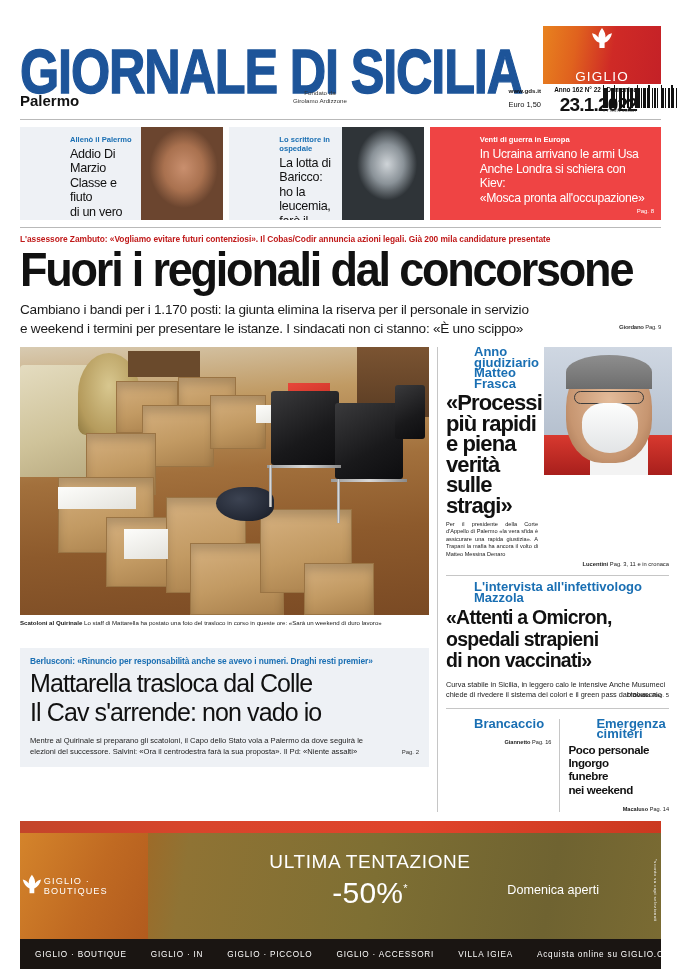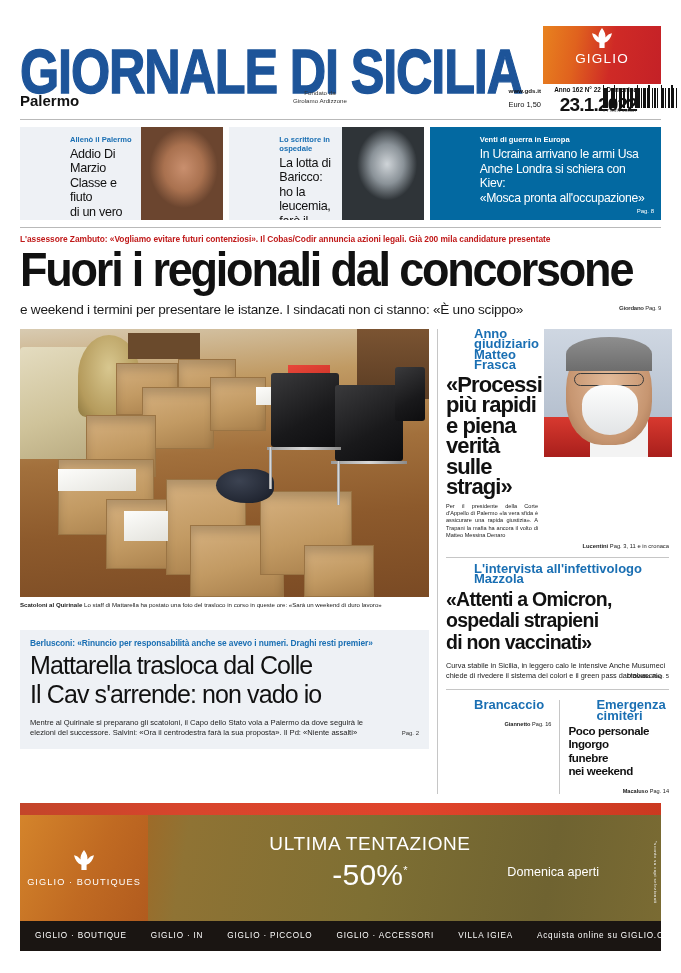--- a/index.html
+++ b/index.html
@@ -22,21 +22,21 @@
     color: #1d5499;
     transform: scaleY(1.22) scaleX(0.97);
     transform-origin: left top;
     white-space: nowrap;
     -webkit-text-stroke: 1.1px #1d5499;
   }
   .giglio-box {
     position: absolute; right: 0; top: 26px;
     width: 118px; height: 58px;
     background: linear-gradient(100deg, #e8821f 0%, #e0621e 28%, #cf2a26 58%, #c42127 100%);
-    display: flex; flex-direction: column; align-items: center; justify-content: flex-start;
+    display: flex; flex-direction: column; align-items: center; justify-content: space-between;
     color: #fff;
   }
   .giglio-mark { width: 26px; height: 24px; margin-bottom: 1px; }
   .giglio-word { font-size: 13.5px; letter-spacing: 1.2px; font-weight: 400; }
 
   
   .infobar { position: relative; height: 34px; border-bottom: 1.5px solid #b9b9b9; }
   .city { position: absolute; left: 0; top: 6px; font-size: 15px; font-weight: 700; color: #111; }
   .founded { position: absolute; left: 245px; top: 3px; font-size: 6.2px; line-height: 8px; color: #333; text-align: center; width: 110px; }
   .web { position: absolute; right: 120px; top: 1px; font-size: 6.2px; font-weight: 700; color: #111; }
@@ -46,21 +46,21 @@
   .barcode { position: absolute; right: -16px; top: 2px; width: 74px; height: 26px; }
   .barcode .bars { display: flex; align-items: flex-end; height: 20px; gap: 0.6px; }
   .barcode i { display: block; background: #111; width: 1px; height: 20px; }
   .barcode .num { font-size: 3.6px; color: #333; letter-spacing: 0.4px; margin-top: 1px; }
 
   
   .teasers { display: flex; gap: 6px; padding-top: 7px; height: 100px; }
   .teaser { background: #eef1f5; display: flex; overflow: hidden; position: relative; }
   .t1 { width: 204px; }
   .t2 { width: 195px; }
-  .t3 { width: 232px; background: #0369a1; }
+  .t3 { width: 232px; background: #ef4444; }
   .teaser-txt { padding: 8px 7px 4px 8px; flex: 1; display: flex; flex-direction: column; margin-left: 42px; }
   .t-kicker { font-size: 7.6px; font-weight: 700; color: #1a6fb3; margin-bottom: 3px; }
   .t3 .t-kicker { color: #ffffff; }
   .t-head { font-size: 12.6px; line-height: 14.4px; color: #111; letter-spacing: -0.3px; }
   .t3 .t-head { color: #fff; font-size: 12.2px; line-height: 14.6px; }
   .t-ref { margin-top: auto; text-align: right; font-size: 6px; color: #333; padding-bottom: 2px; }
   .t-ref b { font-size: 6px; }
   .t3 .t-ref { color: #fff; }
   .t-photo { width: 82px; flex: none; }
   .photo-dimarzio { background:
@@ -153,21 +153,21 @@
   .tb-byl { font-size: 5.6px; color: #222; text-align: right; padding-top: 10px; }
   .tb-byl b { font-weight: 700; }
 
   
   .ad { margin-top: 9px; width: 641px; height: 148px; position: relative; overflow: hidden;
         background: linear-gradient(100deg,#c3452a 0%, #d8452c 25%, #e0442b 60%, #c9381f 100%); }
   .ad-inner { position: absolute; left: 0; top: 12px; width: 641px; height: 106px;
         background: linear-gradient(100deg, #c0702a 0%, #a9641f 14%, #8f7334 26%, #7e6f33 55%, #6f6331 82%, #7a6b33 100%); }
   .ad-leftpanel { position: absolute; left: 0; top: 12px; width: 128px; height: 106px;
         background: linear-gradient(115deg, #d4842b 0%, #c06a22 55%, #b15b1e 100%);
-        display:flex; flex-direction:column; align-items:center; justify-content:center; color:#fff; }
+        display:flex; flex-direction:row; align-items:center; justify-content:center; color:#fff; }
   .ad-mark { width: 26px; height: 24px; margin-bottom: 5px; }
   .ad-brand { font-size: 9.2px; letter-spacing: 1.1px; }
   .ad-center { position: absolute; left: 200px; top: 30px; width: 300px; text-align: center; color: #fff; }
   .ad-line1 { font-size: 19px; letter-spacing: 0.6px; }
   .ad-line2 { font-size: 30px; letter-spacing: 0.2px; margin-top: 3px; position: relative; display: inline-block; }
   .ad-line2 sup { font-size: 11px; vertical-align: super; }
   .ad-right { position: absolute; right: 62px; top: 62px; font-size: 12.6px; color: #fff; }
   .ad-bar { position: absolute; left: 0; bottom: 0; width: 641px; height: 30px; background: #1a1512;
             display: flex; align-items: center; color: #fff; font-size: 8.2px; letter-spacing: 0.8px; padding: 0 10px; }
   .ad-bar .mk { width: 13px; height: 12px; margin-right: 5px; }
@@ -294,20 +294,21 @@
         </div>
       </div>
     </div>
   </div>
 
   <div class="rule-top"></div>
   <div>
     <div class="lead-kicker">L'assessore Zambuto: «Vogliamo evitare futuri contenziosi». Il Cobas/Codir annuncia azioni legali. Già 200 mila candidature presentate</div>
     <div class="lead-head">Fuori i regionali dal concorsone</div>
     <div class="lead-sub">
+      <div>Cambiano i bandi per i 1.170 posti: la giunta elimina la riserva per il personale in servizio</div>
       <div>e weekend i termini per presentare le istanze. I sindacati non ci stanno: «È uno scippo»</div>
       <div class="byl"><span style="font-weight:700">Giordano</span> <span>Pag. 9</span></div>
     </div>
   </div>
 
   <div class="grid">
 
     <div class="col-left">
 
       <div class="mainphoto">

